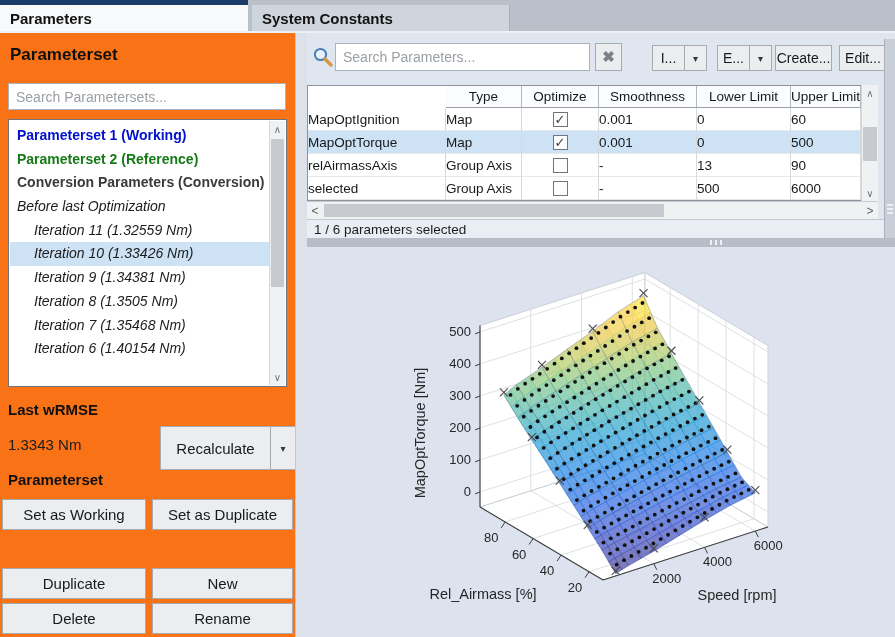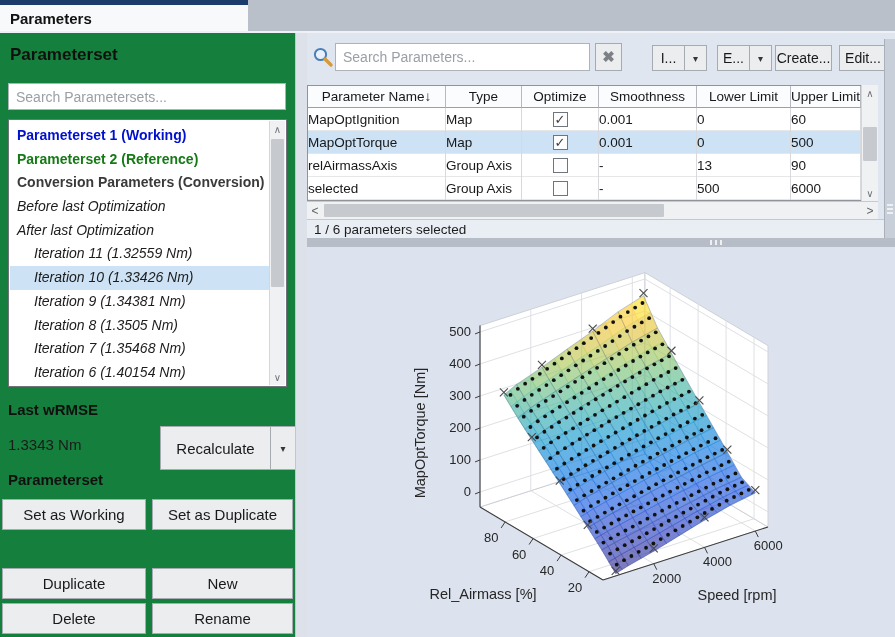--- a/index.html
+++ b/index.html
@@ -12,21 +12,21 @@
 
   
   .tabstrip{position:absolute;top:0;left:0;right:0;height:33px;background:#b9c0c9;border-bottom:2px solid #eef1f5;box-sizing:border-box;}
   .accent-bar{position:absolute;top:0;left:0;width:248px;height:5px;background:#1c3c6b;}
   .tab{position:absolute;top:5px;height:26px;font-weight:bold;font-size:15px;color:#121212;
        display:flex;align-items:center;padding-left:10px;box-sizing:border-box;cursor:default;}
   .tab-active{left:0;width:248px;background:#f7f9fb;}
   .tab-inactive{left:252px;width:258px;background:#cfd5dc;border-right:1px solid #a9b0b9;}
 
   
-  .left-panel{position:absolute;top:33px;left:0;width:295px;bottom:0;background:#15803d;}
+  .left-panel{position:absolute;top:33px;left:0;width:295px;bottom:0;background:#f97316;}
   .panel-title{font-size:17px;font-weight:bold;color:#101010;}
   .search-box{
     background:#fff;border:1px solid #aeb2b9;font-size:14px;color:#222;
     padding:0 7px;outline:none;font-family:"Liberation Sans",sans-serif;
   }
   .search-box::placeholder{color:#9aa0a6;}
   .listbox{background:#fff;border:1px solid #70747a;overflow:hidden;}
   .list-inner{position:absolute;top:1px;left:1px;right:17px;bottom:1px;overflow:hidden;padding-top:3px;}
   .list-item{height:23.7px;line-height:23.7px;font-size:14px;padding-left:7px;white-space:nowrap;cursor:default;color:#1c1c1c;}
   .it-working{color:#0010cf;font-weight:bold;}
@@ -83,34 +83,34 @@
 
   .figure-area{position:absolute;left:0;width:588px;bottom:0;background:#dce3ee;overflow:hidden;}
   svg text{font-family:"Liberation Sans",sans-serif;}
 </style>
 </head>
 <body>
 
 <div class="tabstrip">
   <div class="accent-bar"></div>
   <div class="tab tab-active">Parameters</div>
+  <div class="tab tab-inactive">System Constants</div>
 </div>
 
 <div class="left-panel">
   <div class="abs panel-title" style="left:10px;top:12px;">Parameterset</div>
 
   <input class="abs search-box" style="left: 8px; top: 50px; width: 278px; height: 27px;" value="" placeholder="Search Parametersets...">
 
   <div class="abs listbox" style="left:8px;top:86px;width:279px;height:268px;">
     <div class="list-inner" id="paramset-list">
         <div class="list-item it-working">Parameterset 1 (Working)</div>
         <div class="list-item it-reference">Parameterset 2 (Reference)</div>
         <div class="list-item it-conversion">Conversion Parameters (Conversion)</div>
         <div class="list-item it-italic">Before last Optimization</div>
-        <div class="list-item it-italic">After last Optimization</div>
         <div class="list-item it-iteration">Iteration 11 (1.32559 Nm)</div>
         <div class="list-item it-iteration sel">Iteration 10 (1.33426 Nm)</div>
         <div class="list-item it-iteration">Iteration 9 (1.34381 Nm)</div>
         <div class="list-item it-iteration">Iteration 8 (1.3505 Nm)</div>
         <div class="list-item it-iteration">Iteration 7 (1.35468 Nm)</div>
         <div class="list-item it-iteration">Iteration 6 (1.40154 Nm)</div>
       </div>
     <div class="abs vscroll" style="top:1px;right:1px;width:16px;bottom:1px;">
       <div class="sb-btn" style="top:0;">∧</div>
       <div class="sb-btn" style="bottom:0;">∨</div>
@@ -152,21 +152,20 @@
     <div class="split-arrow" style="width:21px;">▾</div>
   </div>
   <div class="abs split-btn" style="left:410px;top:12px;width:55px;height:26px;">
     <div class="split-main">E...</div>
     <div class="split-arrow" style="width:21px;">▾</div>
   </div>
   <div class="abs btn toolbar-btn" style="left:468px;top:12px;width:57px;height:26px;">Create...</div>
   <div class="abs btn toolbar-btn" style="left:532px;top:12px;width:48px;height:26px;">Edit...</div>
 
   <div class="abs ptable" style="left:0;top:52px;width:554px;height:116px;" id="param-table">
-      <div class="th" style="left: 0px; width: 138px;">Parameter Name↓</div>
       <div class="th" style="left: 138px; width: 76px;">Type</div>
       <div class="th" style="left: 214px; width: 77px;">Optimize</div>
       <div class="th" style="left: 291px; width: 98px;">Smoothness</div>
       <div class="th" style="left: 389px; width: 94px;">Lower Limit</div>
       <div class="th" style="left: 483px; width: 70px;">Upper Limit</div>
       <div class="trow" style="top: 22px;">
         <div class="td" style="left: 0px; width: 138px;">MapOptIgnition</div>
         <div class="td" style="left: 138px; width: 76px;">Map</div>
         <div class="td td-center" style="left: 214px; width: 77px;">
           <div class="cbx">✓</div>

